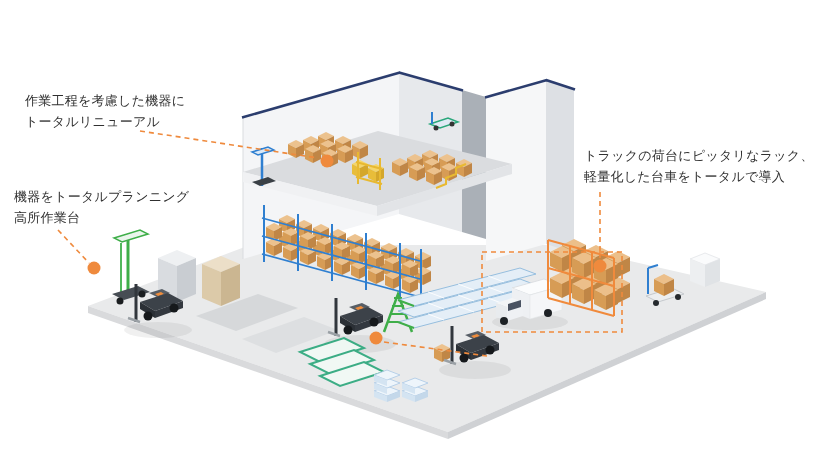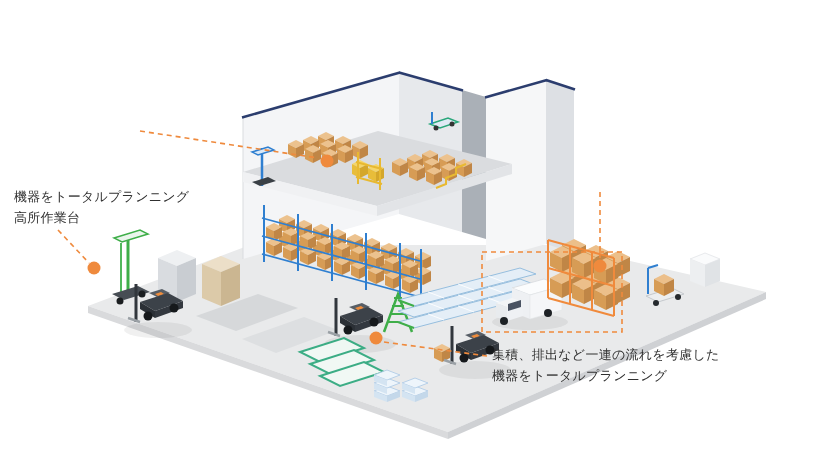--- a/index.html
+++ b/index.html
@@ -304,20 +304,22 @@
       <line x1="384" y1="342" x2="487" y2="356"></line>
     </g>
     <g fill="#EF8A3D">
       <circle cx="327" cy="161" r="6.5"></circle>
       <circle cx="94" cy="268" r="6.5"></circle>
       <circle cx="600" cy="266" r="6.5"></circle>
       <circle cx="376" cy="338" r="6.5"></circle>
     </g>
   </svg>
 
+  <div class="annotation" style="left:25px;top:90px;">作業工程を考慮した機器に
+トータルリニューアル</div>
 
   <div class="annotation" style="left:14px;top:186px;">機器をトータルプランニング
 高所作業台</div>
 
-
-  <div class="annotation" style="left:492px;top:344px;">集積、排出など一連の流れを考慮した
-機器をトータルプランニング</div>
+  <div class="annotation" style="left:584px;top:145px;">トラックの荷台にピッタリなラック、
+軽量化した台車をトータルで導入</div>
+
 </div>
 
 </body></html>

